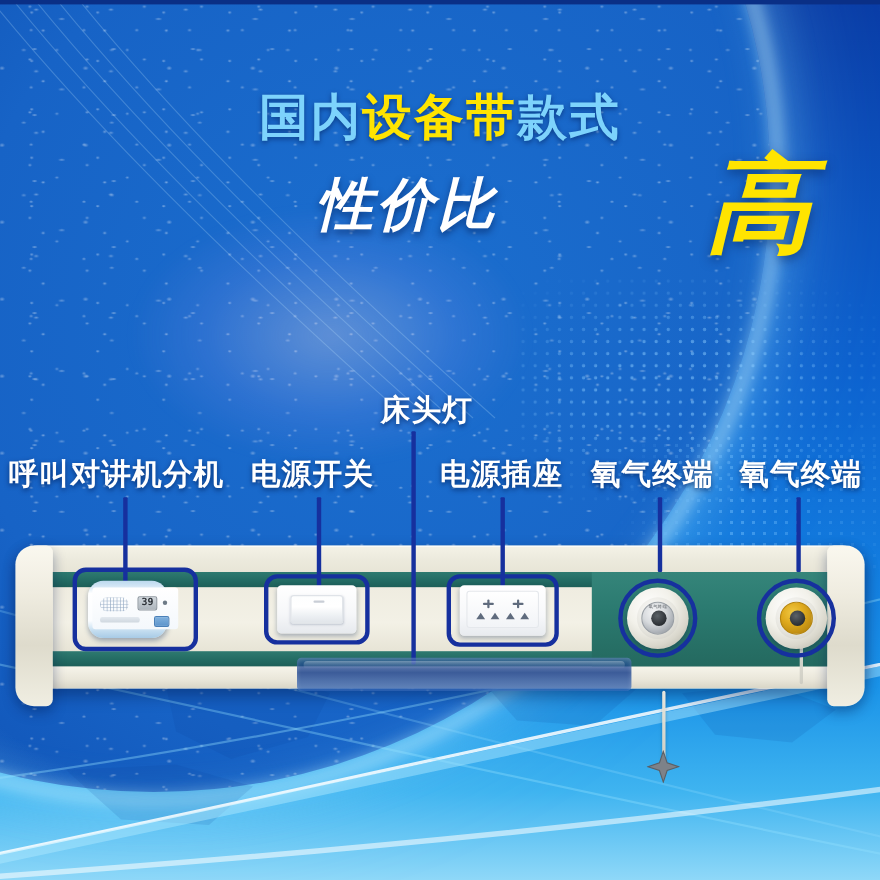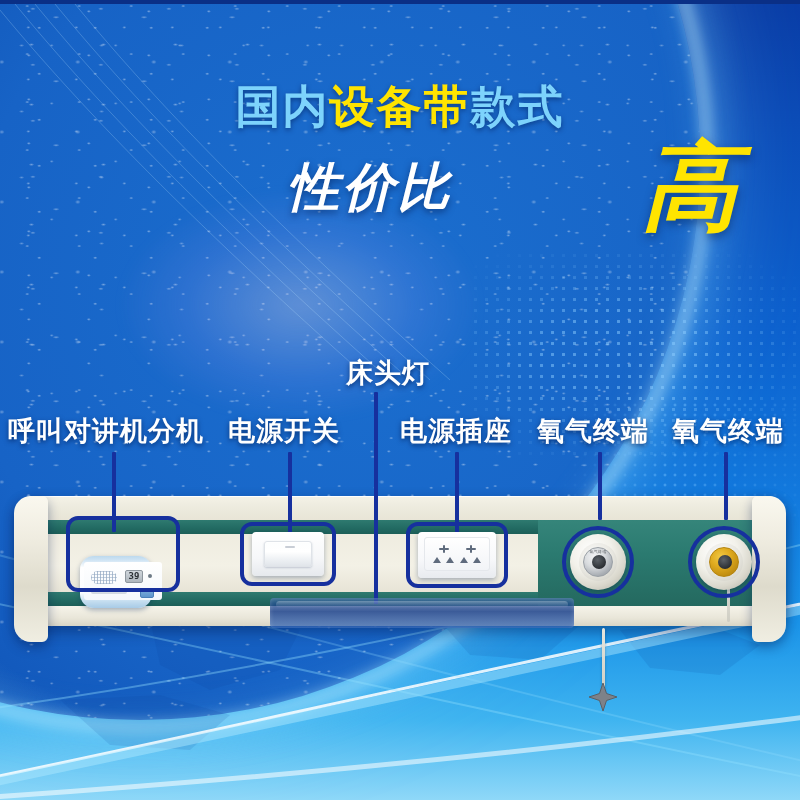--- a/index.html
+++ b/index.html
@@ -174,21 +174,21 @@
   
   .hl-box{
     position:absolute;z-index:8;border:4px solid #16309e;border-radius:12px;
   }
   .hl-ring{
     position:absolute;z-index:8;border:4px solid #16309e;border-radius:50%;
   }
 
   
   .intercom{
-    position:absolute;left:80px;top:556px;width:72px;height:52px;z-index:7;
+    position:absolute;left:80px;top:528px;width:72px;height:52px;z-index:7;
     border-radius:14px;
     background:linear-gradient(180deg,#bcd9ee 0%,#cfe4f4 8%,#ffffff 22%,#fbfdff 70%,#c2dcef 88%,#a8cbe6 100%);
     box-shadow:0 2px 5px rgba(10,40,90,.35);
   }
   .ic-face{
     position:absolute;left:4px;top:6px;width:78px;height:38px;border-radius:3px;
     background:linear-gradient(180deg,#ffffff,#f4f8fc);
   }
   .ic-grille{
     position:absolute;left:7px;top:9px;width:26px;height:13px;

